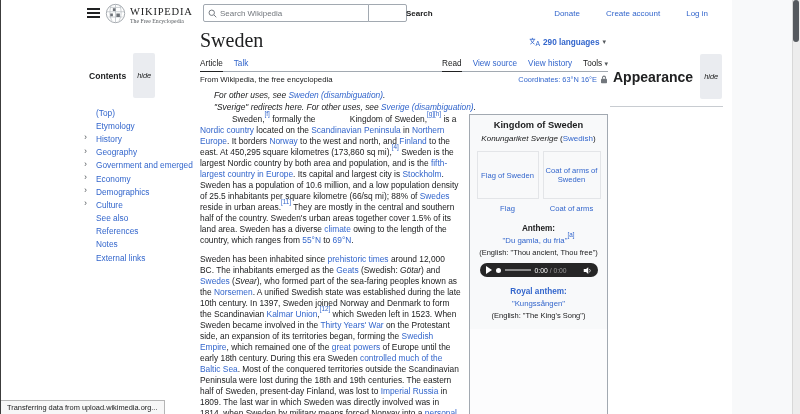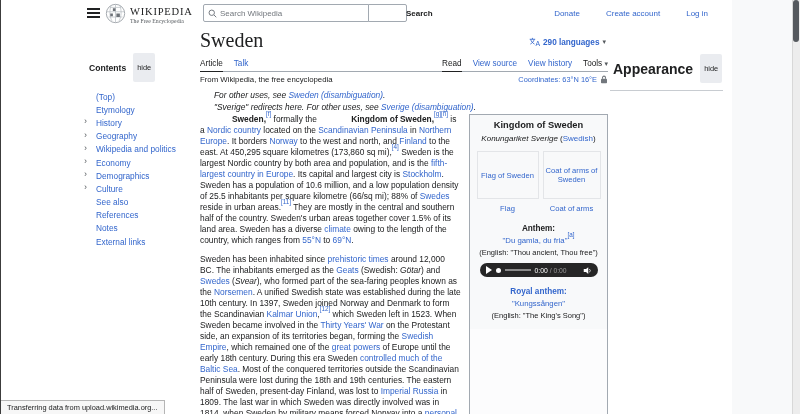--- a/index.html
+++ b/index.html
@@ -22,21 +22,21 @@
   .searchbox input { border:none; outline:none; width:140px; font-size:8px; font-family:inherit; color:#202122; background:transparent; }
   .searchbox input::placeholder { color:#72777d; }
   .search-btn { width:35px; border:1px solid #a2a9b1; margin-left:-1px; border-radius:0 2px 2px 0; background:#fff; font-size:8px; font-weight:bold; color:#202122; font-family:inherit; cursor:pointer;padding-left:37px; }
   .top-links { position:absolute; right:24px; top:9px; display:flex; gap:26px; font-size:8px; }
   .top-links span { color:#3366cc; cursor:pointer; }
 
   
   .toc { position:absolute; left:80px; top:53px; width:114px; font-size:8.3px; }
   .toc-head { display:flex; align-items:center; gap:7px; padding-left:8px; margin-bottom:8px; }
   .toc-title { font-weight:bold; font-size:8.6px; }
-  .pill { font-size:7.4px; color:#202122; background:#eaecf0; border-radius:2px; padding:10px 4px; cursor:pointer; }
+  .pill { font-size:7.4px; color:#202122; background:#eaecf0; border-radius:2px; padding:18px 4px; cursor:pointer;font-style:italic; }
   .toc-item { position:relative; padding:1.6px 0 1.6px 15px; color:#3366cc; cursor:pointer; }
   .toc-item .arrow { position:absolute; left:3px; top:0; color:#54595d; font-size:9px; line-height:11px; }
 
   
   .content { position:absolute; left:199px; top:29px; width:408px; }
   .title-row { position:relative; height:26px; }
   .page-title { font-family:"Liberation Serif","DejaVu Serif",serif; font-size:20px; font-weight:normal; color:#202122; }
   .lang-btn { position:absolute; right:2px; top:8px; display:flex; align-items:center; gap:3px; cursor:pointer; }
   .lang-label { color:#3366cc; font-size:8.2px; font-weight:bold; }
   .chev { color:#54595d; font-size:7px; }
@@ -47,21 +47,21 @@
   .tab.plain { color:#202122; }
   .subtitle-row { display:flex; justify-content:space-between; align-items:center; margin-top:3px; font-size:7.8px; }
   .coords { display:flex; align-items:center; gap:3px; }
   .coords .lnk { font-size:7.4px; }
 
   
   .article { margin-top:6px; font-size:8.4px; line-height:11px; }
   .hatnote { font-style:italic; padding-left:14px; margin-bottom:1px; }
   .article p { margin-bottom:8px; }
   .lnk { color:#3366cc; cursor:pointer; }
-  .bold { font-weight:bold;padding-left:32px; }
+  .bold { font-weight:normal;padding-left:32px; }
   .ital { font-style:italic; }
   sup { font-size:6.3px; line-height:0; position:relative; top:-2px; }
 
   
   .infobox { float:right; width:139px; margin:0 0 6px 8px; background:#f8f9fa; border:1px solid #a2a9b1; padding:3px 3px 0 3px; font-size:7.8px; text-align:center; }
   .ib-title { font-size:9.3px; font-weight:bold; margin-top:2px; }
   .ib-native { font-size:8px; margin-top:2px; }
   .ib-images { display:flex; gap:4px; justify-content:center; margin:7px 2px 2px 2px; }
   .ib-imgcell { width:62px; }
   .ib-altbox { height:48px; border:1px solid #e3e5e8; display:flex; align-items:center; justify-content:center; padding:2px; }
@@ -141,21 +141,21 @@
     <aside class="toc">
       <div class="toc-head">
         <span class="toc-title">Contents</span>
         <span class="pill">hide</span>
       </div>
       <nav>
           <div class="toc-item"><span>(Top)</span></div>
           <div class="toc-item"><span>Etymology</span></div>
           <div class="toc-item"><span class="arrow">›</span><span>History</span></div>
           <div class="toc-item"><span class="arrow">›</span><span>Geography</span></div>
-          <div class="toc-item"><span class="arrow">›</span><span>Wikipedia and politics</span></div>
+          <div class="toc-item"><span class="arrow">›</span><span>Government and emerged</span></div>
           <div class="toc-item"><span class="arrow">›</span><span>Economy</span></div>
           <div class="toc-item"><span class="arrow">›</span><span>Demographics</span></div>
           <div class="toc-item"><span class="arrow">›</span><span>Culture</span></div>
           <div class="toc-item"><span>See also</span></div>
           <div class="toc-item"><span>References</span></div>
           <div class="toc-item"><span>Notes</span></div>
           <div class="toc-item"><span>External links</span></div>
         </nav>
     </aside>
 

